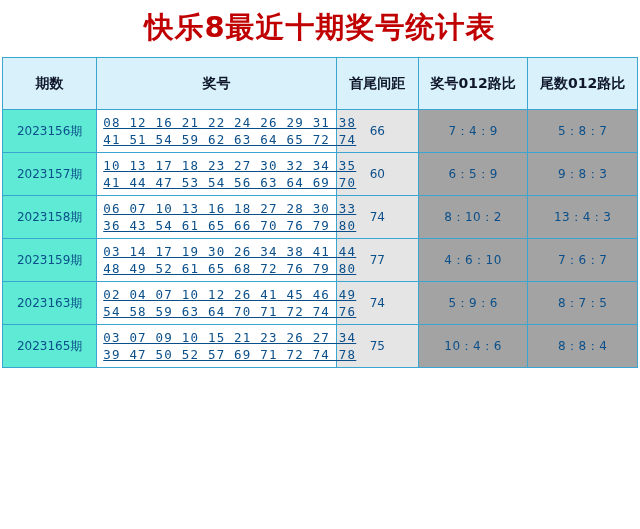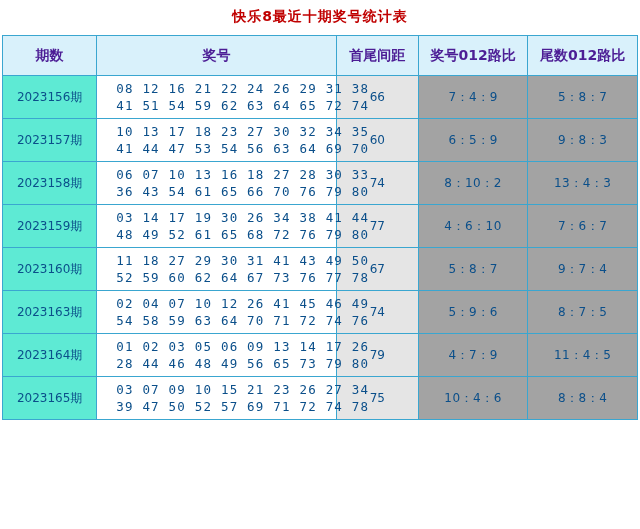--- a/index.html
+++ b/index.html
@@ -14,21 +14,21 @@
   #page {
     width: 640px;
     height: 529px;
     background: #ffffff;
     position: relative;
     overflow: hidden;
   }
   .title {
     width: 100%;
     text-align: center;
-    font-size: 14px;
+    font-size: 29px;
     font-weight: bold;
     color: #c00000;
     letter-spacing: 1px;
     padding: 8px 0 9px 0;
     font-family: "DejaVu Sans", "Liberation Sans", sans-serif;
   }
   table.stats {
     border-collapse: collapse;
     width: 636px;
     margin: 0 2px;
@@ -39,35 +39,36 @@
     text-align: center;
     vertical-align: middle;
     color: #0b4f8a;
     font-size: 12px;
     font-family: "DejaVu Sans", "Liberation Sans", sans-serif;
   }
   table.stats thead th {
     background: #d9f1fb;
     font-weight: bold;
     font-size: 14px;
-    height: 40px;
-    color: #4c1d95;
+    height: 52px;
+    color: #0f172a;
   }
   td.period {
     background: #5eead4;
     font-size: 12.5px;
     font-weight: normal;
     color: #0b4f8a;
     width: 92px;
   }
   td.numbers {
     background: #ffffff;
-    padding: 4px 19px;
+    padding: 4px 6px;
     text-align: left;
     width: 234px;
+    text-decoration: underline;
   }
   td.numbers .row {
     white-space: nowrap;
     letter-spacing: 1.2px;
     font-size: 12.5px;
     line-height: 17px;
     color: #0b4f8a;
     font-family: "DejaVu Sans Mono", "Liberation Mono", monospace;
     text-align: center;
   }
@@ -145,48 +146,28 @@
         <td class="period">2023159期</td>
         <td class="numbers">
           <div class="row">03 14 17 19 30 26 34 38 41 44</div>
           <div class="row">48 49 52 61 65 68 72 76 79 80</div>
         </td>
         <td class="gap">77</td>
         <td class="ratio">4：6：10</td>
         <td class="ratio">7：6：7</td>
       </tr>
       <tr>
-        <td class="period">2023160期</td>
-        <td class="numbers">
-          <div class="row">11 18 27 29 30 31 41 43 49 50</div>
-          <div class="row">52 59 60 62 64 67 73 76 77 78</div>
-        </td>
-        <td class="gap">67</td>
-        <td class="ratio">5：8：7</td>
-        <td class="ratio">9：7：4</td>
-      </tr>
-      <tr>
         <td class="period">2023163期</td>
         <td class="numbers">
           <div class="row">02 04 07 10 12 26 41 45 46 49</div>
           <div class="row">54 58 59 63 64 70 71 72 74 76</div>
         </td>
         <td class="gap">74</td>
         <td class="ratio">5：9：6</td>
         <td class="ratio">8：7：5</td>
-      </tr>
-      <tr>
-        <td class="period">2023164期</td>
-        <td class="numbers">
-          <div class="row">01 02 03 05 06 09 13 14 17 26</div>
-          <div class="row">28 44 46 48 49 56 65 73 79 80</div>
-        </td>
-        <td class="gap">79</td>
-        <td class="ratio">4：7：9</td>
-        <td class="ratio">11：4：5</td>
       </tr>
       <tr>
         <td class="period">2023165期</td>
         <td class="numbers">
           <div class="row">03 07 09 10 15 21 23 26 27 34</div>
           <div class="row">39 47 50 52 57 69 71 72 74 78</div>
         </td>
         <td class="gap">75</td>
         <td class="ratio">10：4：6</td>
         <td class="ratio">8：8：4</td>

